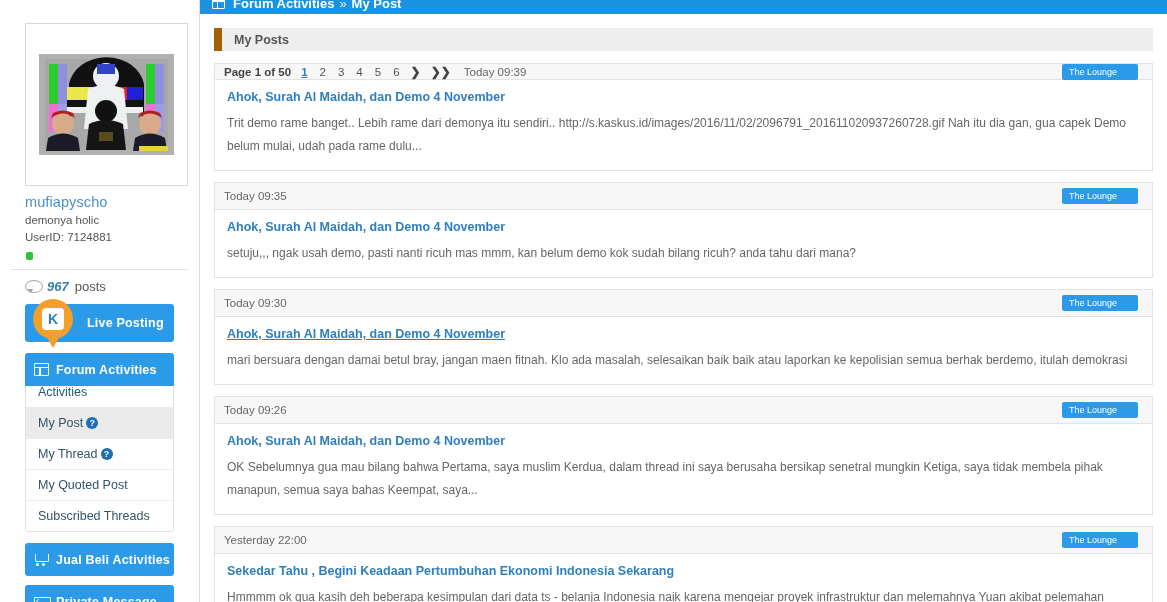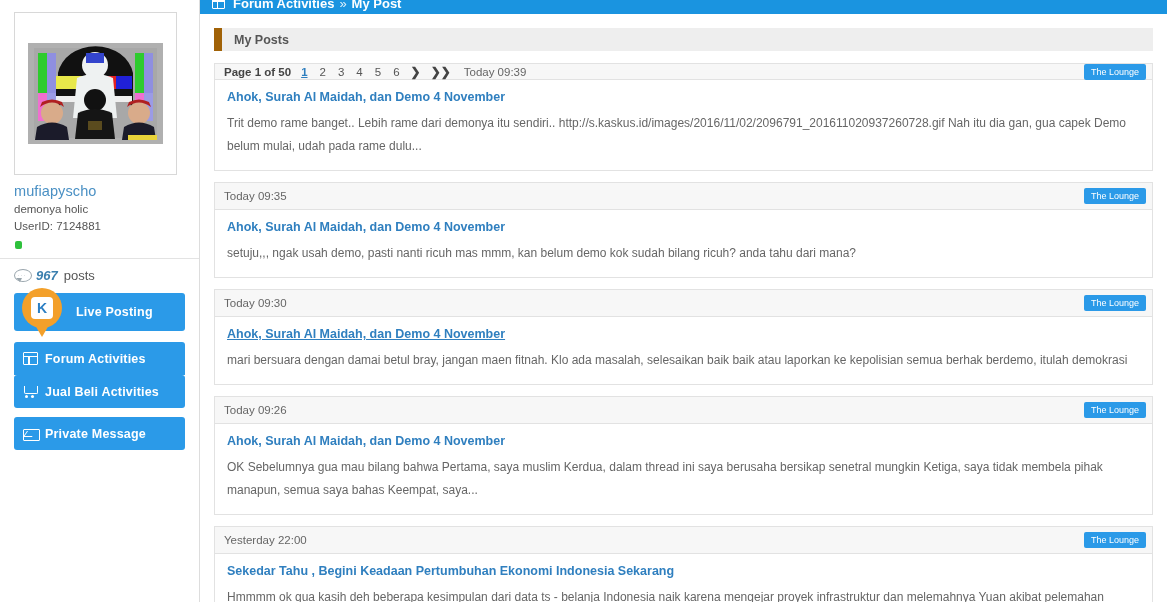--- a/index.html
+++ b/index.html
@@ -14,21 +14,21 @@
   }
 
   #app { position: relative; width: 1167px; height: 602px; display: flex; }
 
   
   #sidebar {
     width: 200px;
     flex: 0 0 200px;
     background: #ffffff;
     border-right: 1px solid #dddddd;
-    padding: 0;
+    padding: 11px;
     position: relative;
   }
 
   .profile-card {
     padding: 10px 14px 0 14px;
   }
   .avatar-frame {
     width: 163px;
     height: 163px;
     border: 1px solid #d8d8d8;
@@ -259,26 +259,26 @@
   }
   .pagebar b { font-weight: bold; color:#444; }
   .pg { color:#555; text-decoration:none; margin: 0 6px; cursor:pointer;}
   .pg.first { margin-left: 10px; }
   .pg.active { color: #2f7fbf; text-decoration: underline; font-weight: bold;}
   .pg-arrow { color:#444; font-size: 12px; margin: 0 5px; cursor:pointer; font-weight:bold;}
   .pg-time { margin-left: 8px; color:#666; }
 
   .lounge-badge {
     position: absolute;
-    right: 6px; top: 50%;
+    right: 14px; top: 50%;
     transform: translateY(-50%);
     background: #2b9ae8;
     color: #fff;
     font-size: 9px;
-    padding: 3px 7px 3px 7px;
+    padding: 3px 21px 3px 7px;
     border-radius: 2px;
     white-space: nowrap;
     cursor: pointer;
   }
 
   .post-card {
     margin: 0 14px;
     border: 1px solid #e2e2e2;
     border-top: none;
     background: #fff;
@@ -385,20 +385,27 @@
           <span class="pin-inner">K</span>
         </span>
         <span class="lbl">Live Posting</span>
       </div>
 
       <div class="btn-blue nav-head">
         <span class="ico ico-grid"></span>
         <span class="lbl">Forum Activities</span>
       </div>
 
+      <div class="nav-group">
+        <a class="nav-item"><span>Activities</span></a>
+        <a class="nav-item active"><span>My Post</span><span class="help-badge">?</span></a>
+        <a class="nav-item"><span>My Thread</span><span class="help-badge">?</span></a>
+        <a class="nav-item"><span>My Quoted Post</span></a>
+        <a class="nav-item"><span>Subscribed Threads</span></a>
+      </div>
 
       <div class="btn-blue">
         <span class="ico ico-cart"></span>
         <span class="lbl">Jual Beli Activities</span>
       </div>
 
       <div class="btn-blue">
         <span class="ico ico-mail"></span>
         <span class="lbl">Private Message</span>
       </div>

